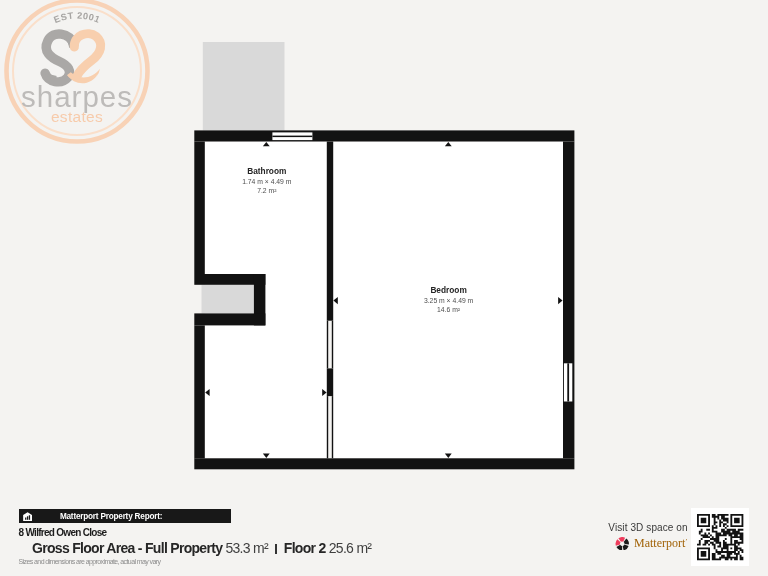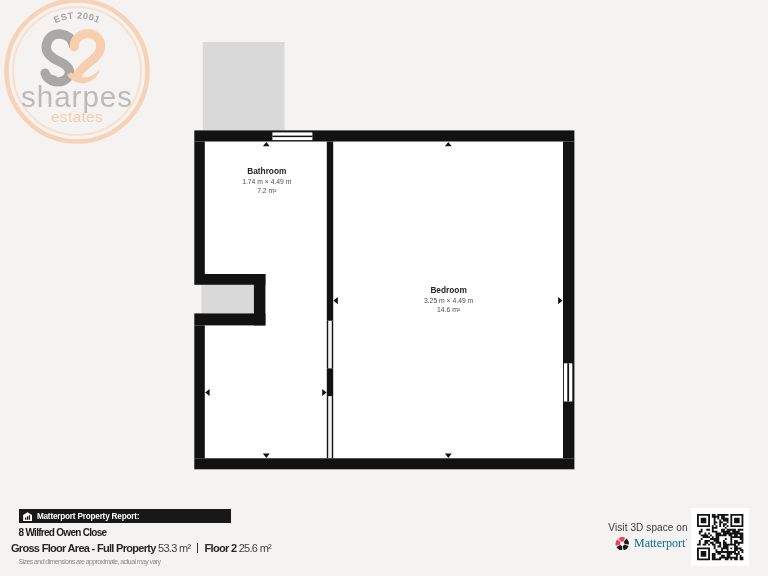--- a/index.html
+++ b/index.html
@@ -115,42 +115,42 @@
 
 <div class="abs" style="left:18.5px;top:509px;width:212px;height:14.3px;background:#181818;color:#fff;display:flex;align-items:center;">
 
   <svg style="margin-left:4.2px" width="9.2" height="9.2" viewBox="0 0 18.4 18.4">
       <path d="M9.2 0.3 L18.1 6.2 V18.1 H0.3 V6.2 Z" fill="#fff"></path>
       <rect x="4.2" y="11" width="2.6" height="4.6" fill="#161616"></rect>
       <rect x="7.9" y="8.6" width="2.6" height="7" fill="#161616"></rect>
       <rect x="11.6" y="6.6" width="2.6" height="9" fill="#161616"></rect>
     </svg>
 
-  <span style="margin-left:5px;font-size:8.2px;font-weight:bold;letter-spacing:-0.2px;">Matterport Property Report:</span>
+  <span style="font-size:8.2px;font-weight:bold;letter-spacing:-0.2px;padding-left:28px;">Matterport Property Report:</span>
 </div>
 
 <div class="abs" style="left:18.6px;top:527.2px;font-size:10px;line-height:12px;letter-spacing:-0.72px;font-weight:bold;color:#1c1c1c;">8 Wilfred Owen Close</div>
 
-<div class="abs" style="left:11px;top:542.6px;font-size:11px;line-height:10px;letter-spacing:-0.7px;color:#3f3f3f;"><b style="color:#262626">Gross Floor Area - Full Property</b> 53.3 m² <span style="display:inline-block;width:1.4px;height:10px;background:#333;margin:0 4px;vertical-align:-1.5px;"></span> <b style="color:#262626">Floor 2</b> 25.6 m²</div>
+<div class="abs" style="left:32px;top:542.6px;font-size:14px;line-height:10px;letter-spacing:-0.7px;color:#3f3f3f;"><b style="color:#262626">Gross Floor Area - Full Property</b> 53.3 m² <span style="display:inline-block;width:1.4px;height:10px;background:#333;margin:0 4px;vertical-align:-1.5px;"></span> <b style="color:#262626">Floor 2</b> 25.6 m²</div>
 
 <div class="abs" style="left:18.6px;top:557.6px;font-size:7px;line-height:8px;letter-spacing:-0.6px;color:#8c8c8c;">Sizes and dimensions are approximate, actual may vary</div>
 
 <div class="abs" style="left:590px;top:521.8px;width:116px;text-align:center;font-size:10px;letter-spacing:0.1px;color:#383838;">Visit 3D space on</div>
 
 <div class="abs" style="left:615px;top:536px;display:flex;align-items:center;">
 
   <svg width="14.5" height="13.5" viewBox="0 0 29 27">
     <path d="M6.8 2.5A13.4 13.4 0 0 1 20.2 1.4L16.4 9.3A4.6 4.6 0 0 0 11.9 9.7Z" fill="#ee3c5c"></path>
     <path d="M22.6 2.8A13.4 13.4 0 0 1 27.8 15.1L19.1 14.1A4.6 4.6 0 0 0 17.3 9.8Z" fill="#1b1b1b"></path>
     <path d="M27.2 17.9A13.4 13.4 0 0 1 17.1 26.7L15.4 18.0A4.6 4.6 0 0 0 18.8 15.0Z" fill="#1b1b1b"></path>
     <path d="M14.3 26.9A13.4 13.4 0 0 1 2.8 20.0L10.5 15.7A4.6 4.6 0 0 0 14.4 18.1Z" fill="#1b1b1b"></path>
     <path d="M1.7 17.4A13.4 13.4 0 0 1 4.7 4.4L11.1 10.4A4.6 4.6 0 0 0 10.1 14.8Z" fill="#ee3c5c"></path>
   </svg>
 
-  <span style="margin-left:4.5px;font-family:'Liberation Serif',serif;font-size:12px;color:#0369a1;letter-spacing:0;">Matterport<span style="font-size:7px;vertical-align:4px;">’</span></span>
+  <span style="margin-left:4.5px;font-family:'Liberation Serif',serif;font-size:12px;color:#a16207;letter-spacing:0;">Matterport<span style="font-size:7px;vertical-align:4px;">’</span></span>
 </div>
 
 <svg class="abs" style="left:691px;top:508px" width="58.4" height="58.4" viewBox="0 0 58.4 58.4">
   <rect x="0" y="0" width="58.4" height="58.4" fill="#ffffff"></rect>
   <g transform="translate(6,6) scale(1.855)">
       <path fill="#131313" d="M0 0h7v1h-7zM8 0h2v1h-2zM11 0h6v1h-6zM18 0h7v1h-7zM0 1h1v1h-1zM6 1h1v1h-1zM8 1h4v1h-4zM13 1h2v1h-2zM18 1h1v1h-1zM24 1h1v1h-1zM0 2h1v1h-1zM2 2h3v1h-3zM6 2h1v1h-1zM9 2h1v1h-1zM11 2h1v1h-1zM13 2h4v1h-4zM18 2h1v1h-1zM20 2h3v1h-3zM24 2h1v1h-1zM0 3h1v1h-1zM2 3h3v1h-3zM6 3h1v1h-1zM9 3h1v1h-1zM12 3h1v1h-1zM14 3h3v1h-3zM18 3h1v1h-1zM20 3h3v1h-3zM24 3h1v1h-1zM0 4h1v1h-1zM2 4h3v1h-3zM6 4h1v1h-1zM9 4h2v1h-2zM12 4h2v1h-2zM16 4h1v1h-1zM18 4h1v1h-1zM20 4h3v1h-3zM24 4h1v1h-1zM0 5h1v1h-1zM6 5h1v1h-1zM9 5h1v1h-1zM12 5h1v1h-1zM14 5h2v1h-2zM18 5h1v1h-1zM24 5h1v1h-1zM0 6h7v1h-7zM8 6h1v1h-1zM10 6h1v1h-1zM12 6h1v1h-1zM14 6h1v1h-1zM16 6h1v1h-1zM18 6h7v1h-7zM8 7h3v1h-3zM15 7h1v1h-1zM2 8h1v1h-1zM5 8h2v1h-2zM8 8h1v1h-1zM13 8h2v1h-2zM16 8h5v1h-5zM22 8h3v1h-3zM1 9h2v1h-2zM8 9h3v1h-3zM13 9h5v1h-5zM19 9h4v1h-4zM1 10h1v1h-1zM4 10h1v1h-1zM6 10h1v1h-1zM10 10h3v1h-3zM14 10h11v1h-11zM2 11h4v1h-4zM7 11h1v1h-1zM10 11h6v1h-6zM17 11h2v1h-2zM20 11h2v1h-2zM23 11h2v1h-2zM3 12h4v1h-4zM8 12h1v1h-1zM10 12h2v1h-2zM18 12h7v1h-7zM2 13h1v1h-1zM7 13h5v1h-5zM15 13h1v1h-1zM18 13h1v1h-1zM23 13h2v1h-2zM1 14h1v1h-1zM4 14h3v1h-3zM9 14h3v1h-3zM14 14h1v1h-1zM18 14h1v1h-1zM20 14h2v1h-2zM24 14h1v1h-1zM1 15h1v1h-1zM4 15h2v1h-2zM7 15h2v1h-2zM10 15h3v1h-3zM14 15h2v1h-2zM18 15h1v1h-1zM20 15h5v1h-5zM0 16h2v1h-2zM3 16h2v1h-2zM6 16h1v1h-1zM8 16h2v1h-2zM12 16h1v1h-1zM14 16h7v1h-7zM22 16h1v1h-1zM9 17h1v1h-1zM11 17h2v1h-2zM14 17h3v1h-3zM20 17h2v1h-2zM0 18h7v1h-7zM9 18h1v1h-1zM13 18h4v1h-4zM18 18h1v1h-1zM20 18h4v1h-4zM0 19h1v1h-1zM6 19h1v1h-1zM10 19h1v1h-1zM13 19h1v1h-1zM16 19h1v1h-1zM20 19h2v1h-2zM23 19h2v1h-2zM0 20h1v1h-1zM2 20h3v1h-3zM6 20h1v1h-1zM10 20h11v1h-11zM22 20h1v1h-1zM24 20h1v1h-1zM0 21h1v1h-1zM2 21h3v1h-3zM6 21h1v1h-1zM8 21h2v1h-2zM11 21h2v1h-2zM16 21h3v1h-3zM20 21h3v1h-3zM0 22h1v1h-1zM2 22h3v1h-3zM6 22h1v1h-1zM8 22h2v1h-2zM13 22h2v1h-2zM16 22h2v1h-2zM21 22h1v1h-1zM23 22h1v1h-1zM0 23h1v1h-1zM6 23h1v1h-1zM8 23h2v1h-2zM12 23h10v1h-10zM23 23h2v1h-2zM0 24h7v1h-7zM8 24h5v1h-5zM15 24h2v1h-2zM18 24h1v1h-1zM20 24h2v1h-2zM23 24h2v1h-2z"></path>
     </g>
 </svg>
 
 </body></html>

